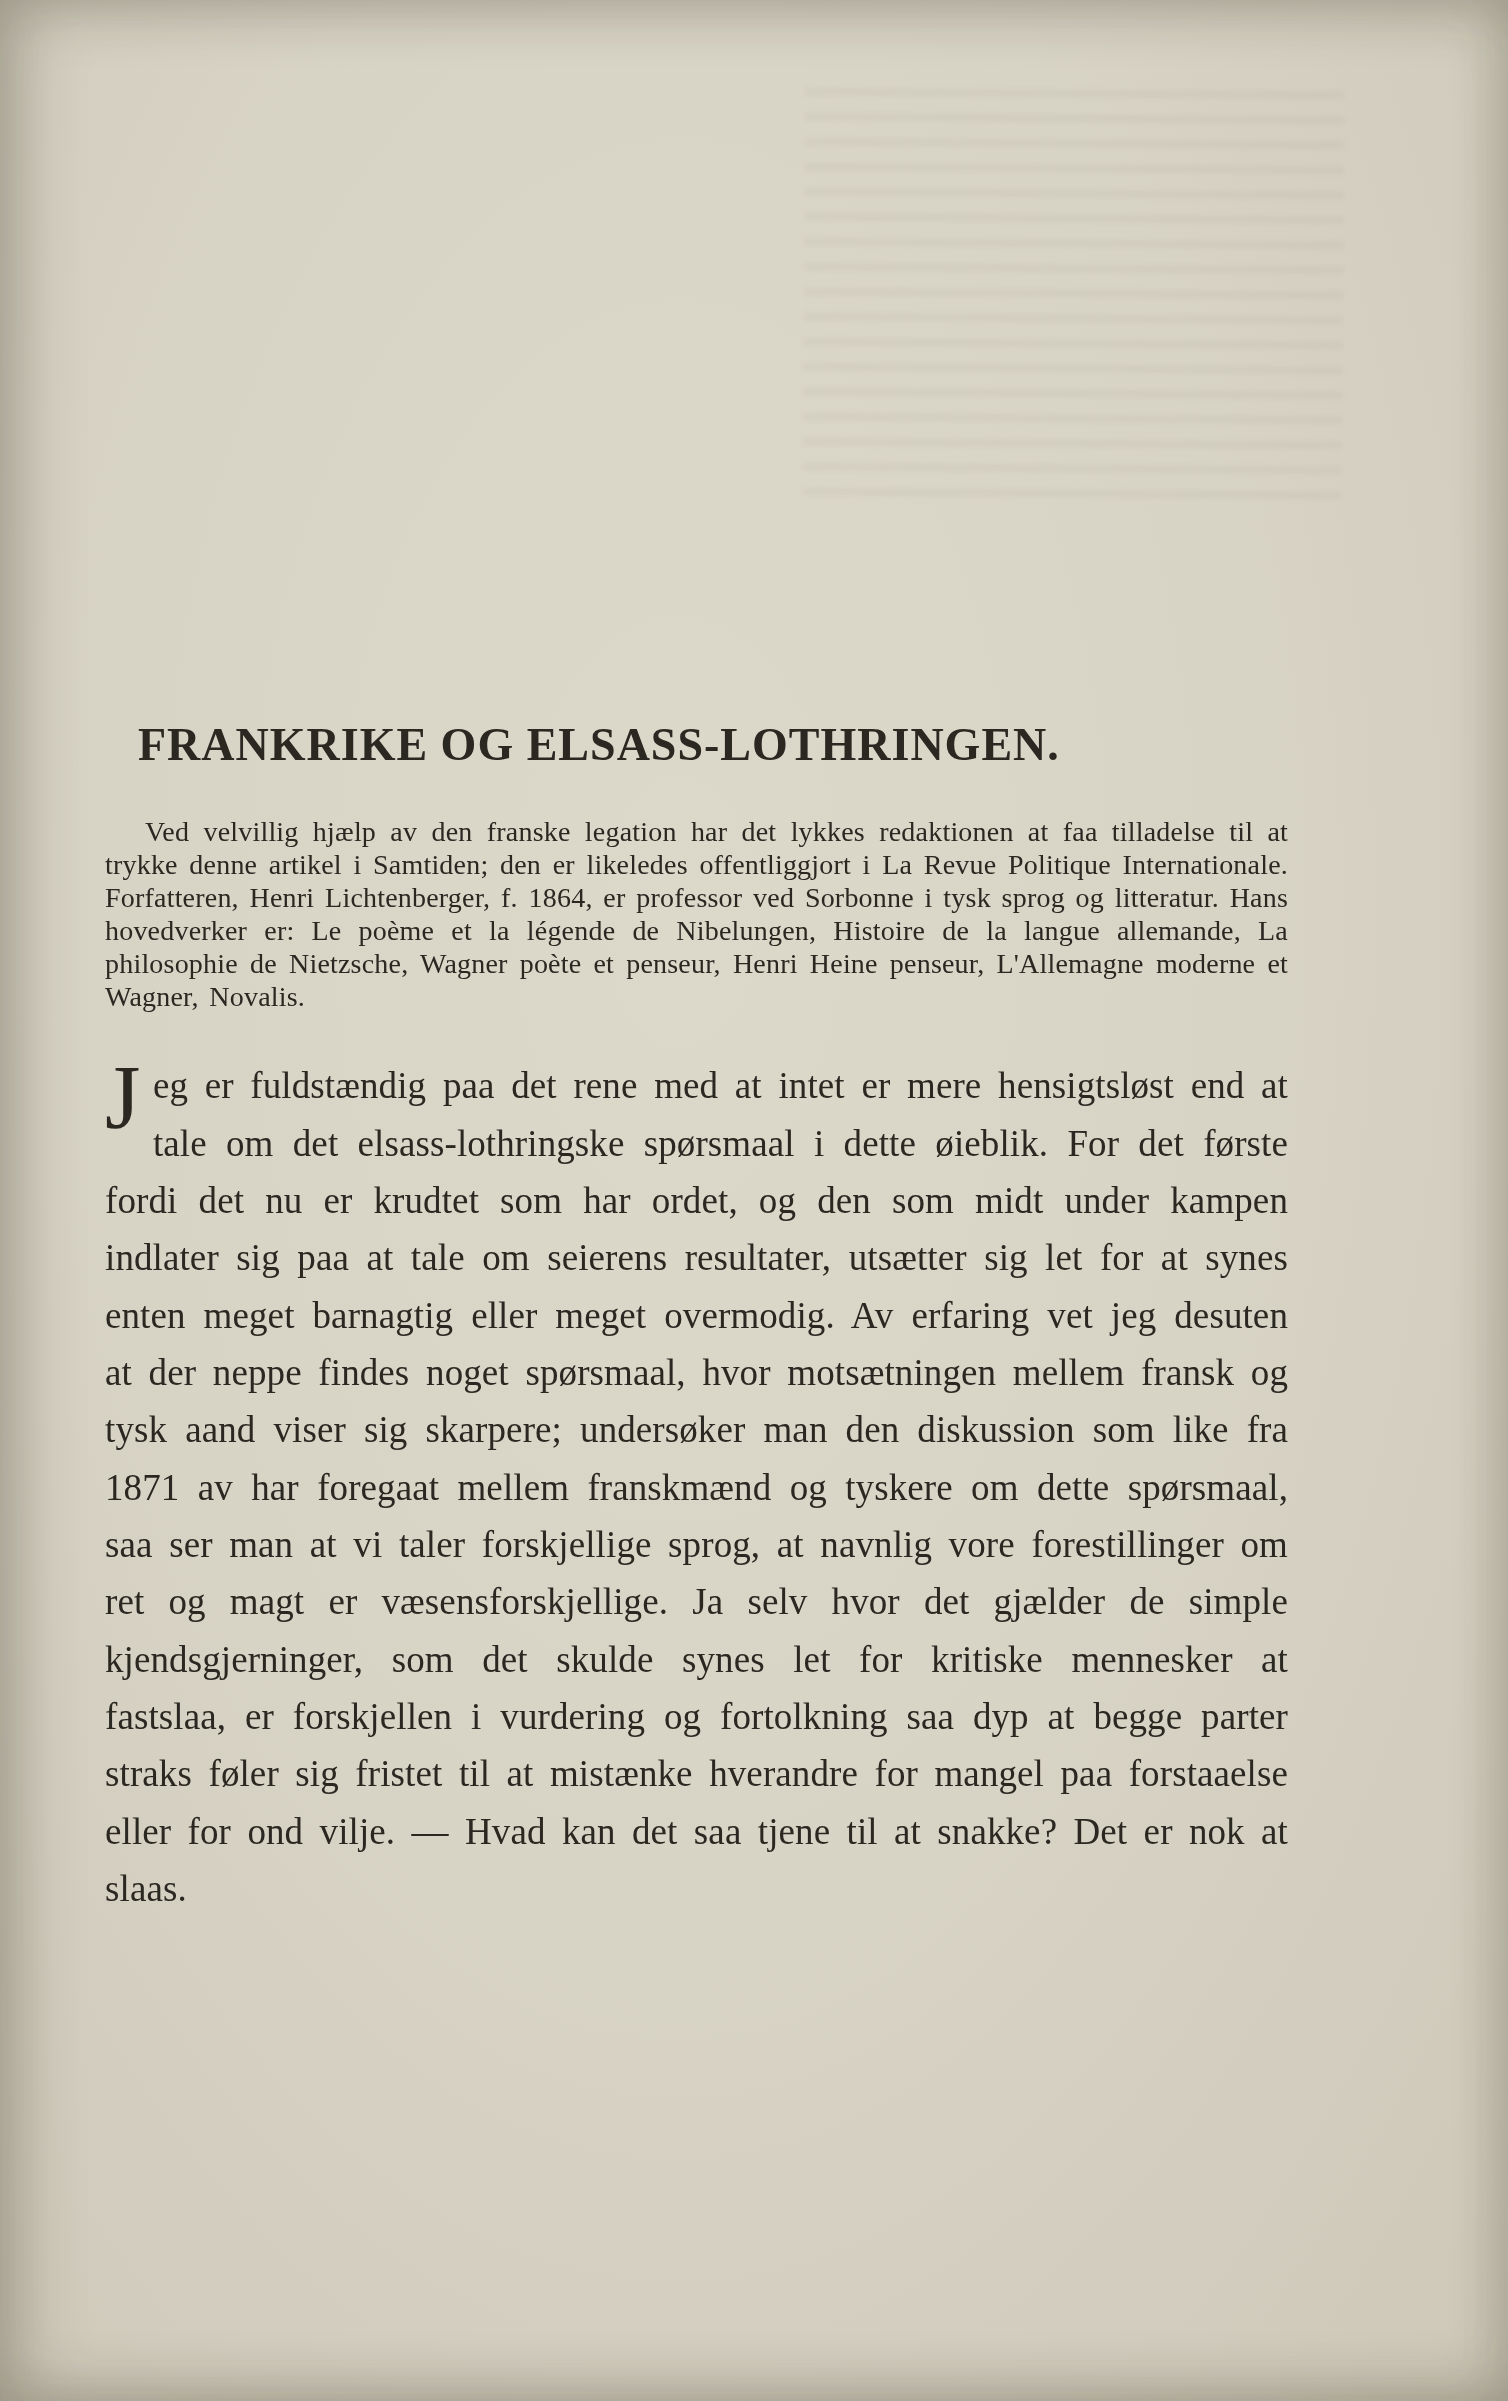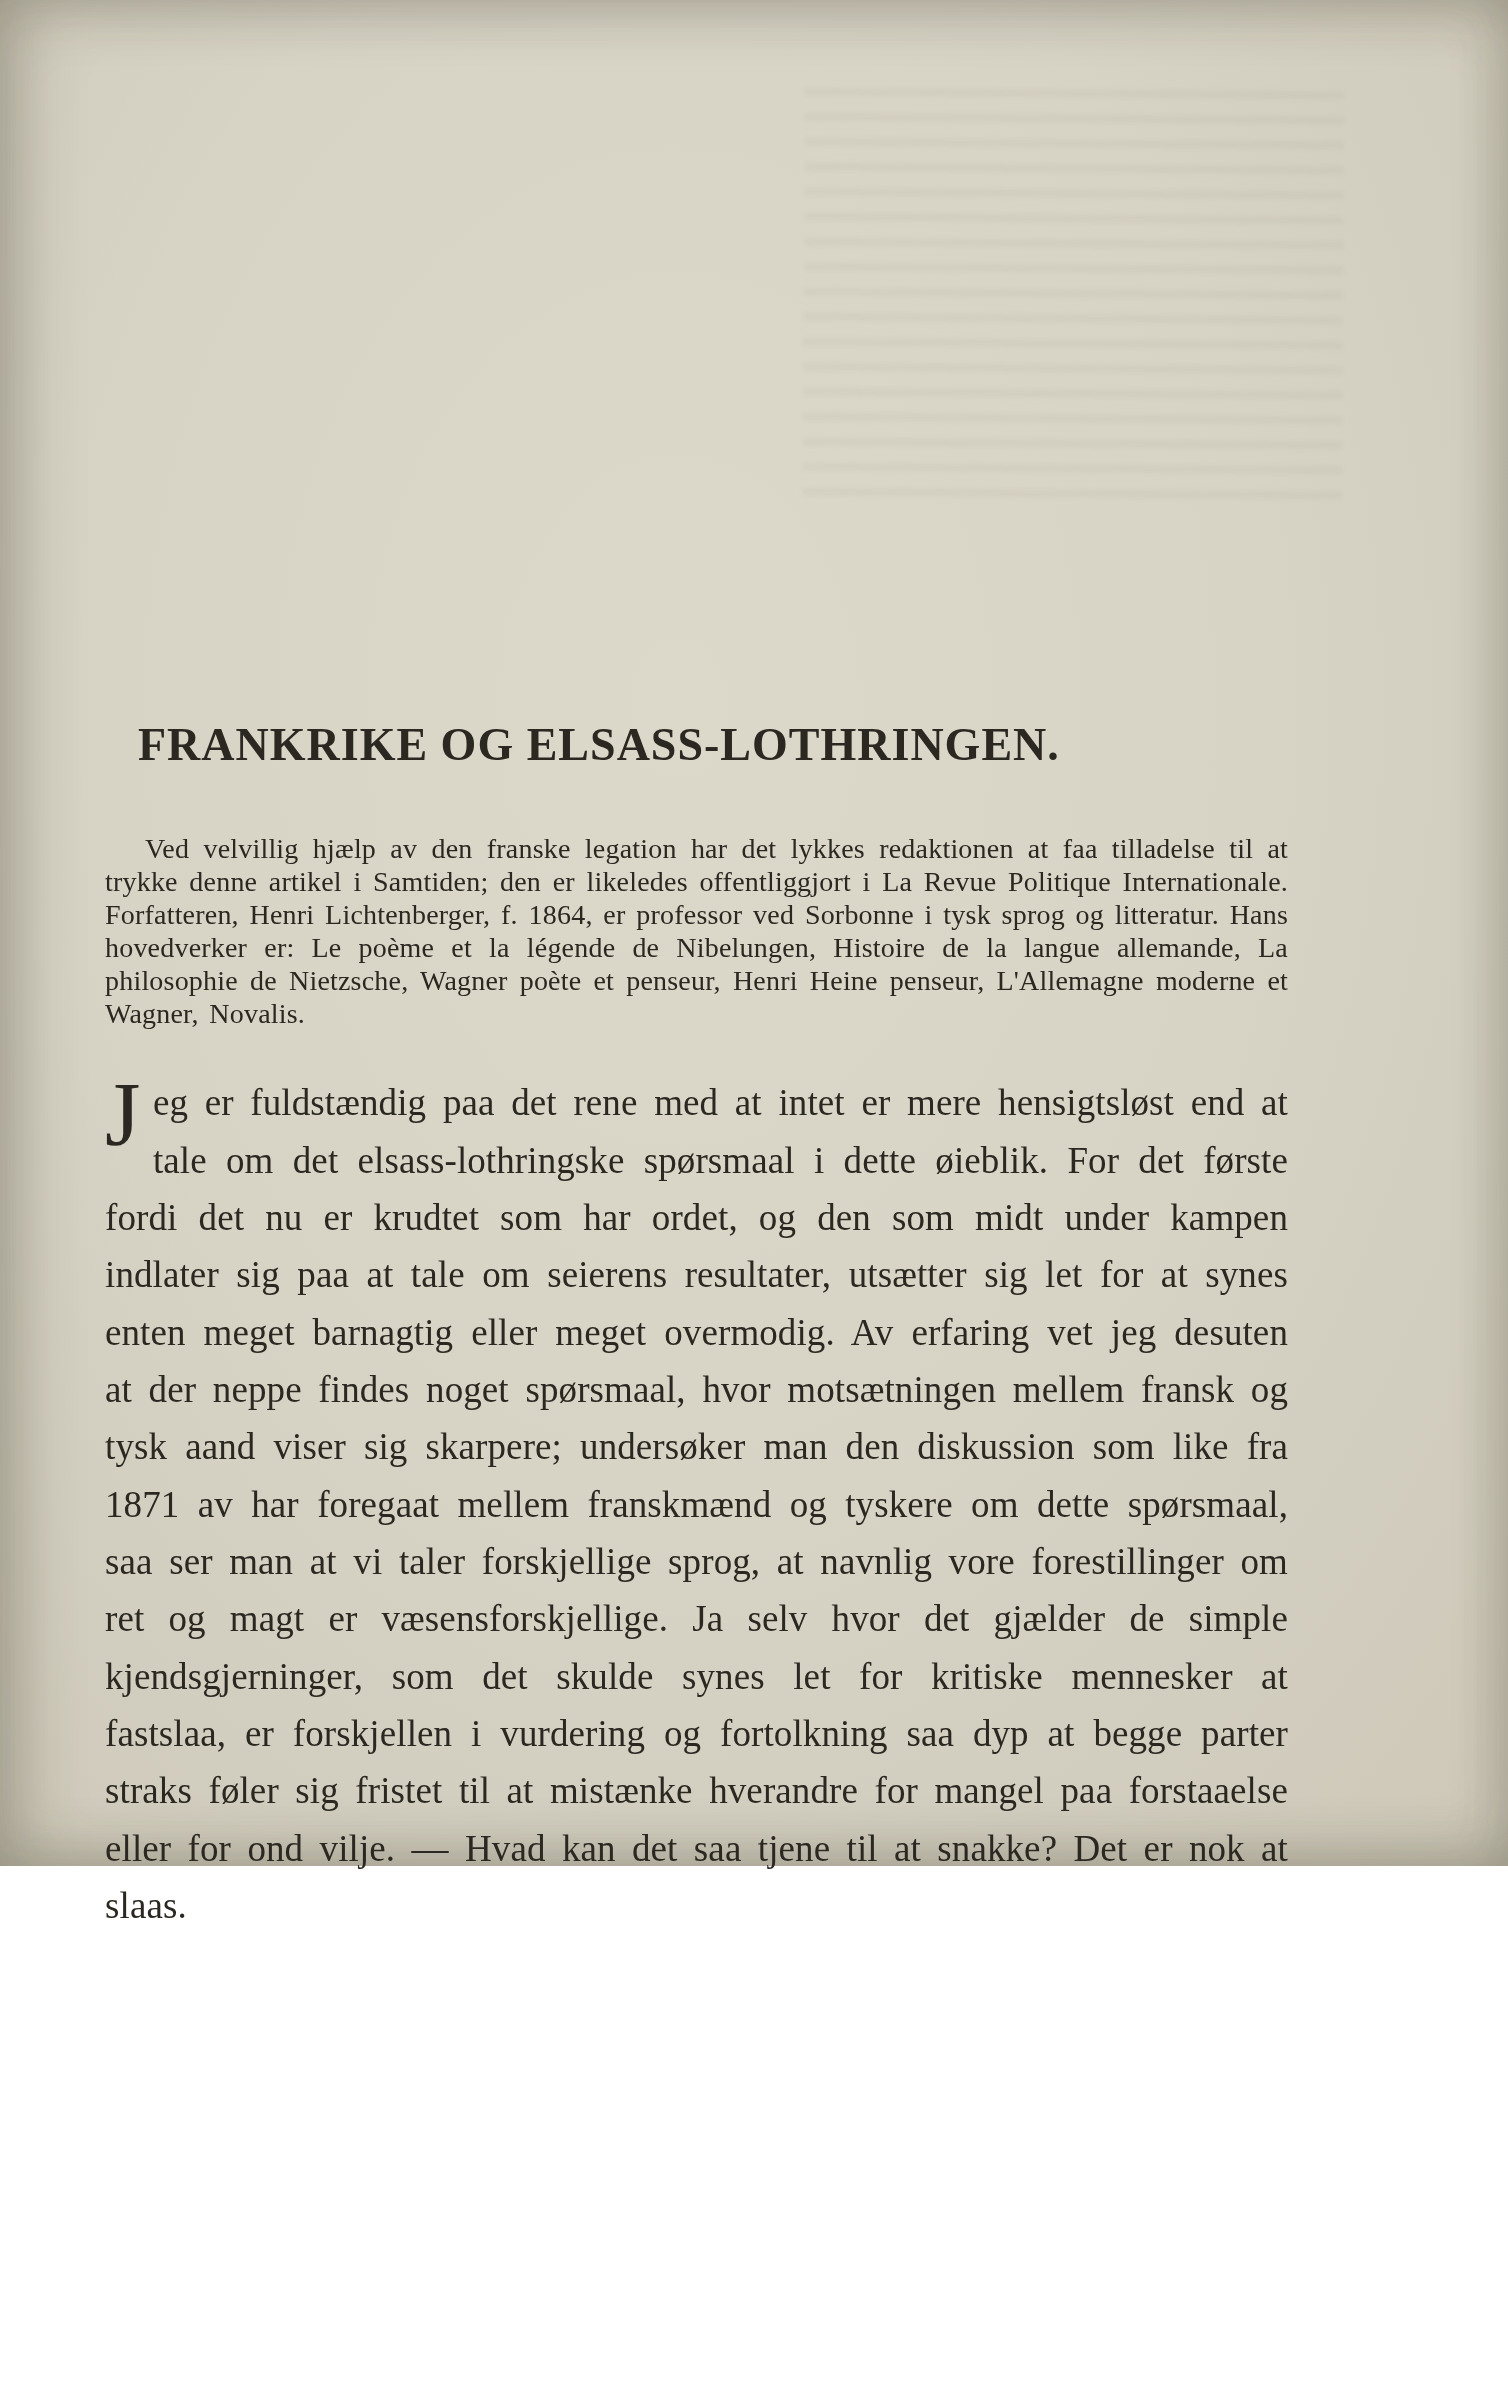--- a/index.html
+++ b/index.html
@@ -8,21 +8,21 @@
   }
   body {
     width: 1509px;
     height: 2401px;
     overflow: hidden;
     font-family: "Liberation Serif", "DejaVu Serif", serif;
   }
   .page {
     position: relative;
     width: 1509px;
-    height: 1866px;
+    height: 2401px;
     background:
       radial-gradient(ellipse at 45% 38%, #dcd8ca 0%, #d7d3c5 50%, #cdc8b8 100%);
     box-shadow:
       inset 28px 0 62px rgba(60,55,40,0.18),
       inset -17.3px 0 48px rgba(60,55,40,0.10),
       inset 0 21px 55px rgba(60,55,40,0.08),
       inset 0 -21px 55px rgba(60,55,40,0.10);
     color: var(--ink, #2b2822);
   }
   
@@ -49,21 +49,21 @@
   }
   .title {
     margin: 0 0 0 33px;
     font-size: 46px;
     font-weight: bold;
     letter-spacing: 1px;
     color: var(--ink, #2b2822);
     white-space: nowrap;
   }
   .intro {
-    margin: 61px 0 0 0;
+    margin: 44px 0 0 0;
     font-size: 28px;
     line-height: 1.18;
     text-align: justify;
     text-indent: 40px;
     word-spacing: 3.5px;
     letter-spacing: 0.2px;
     color: var(--ink, #2b2822);
   }
   .body-para {
     margin: 44px 0 0 0;

